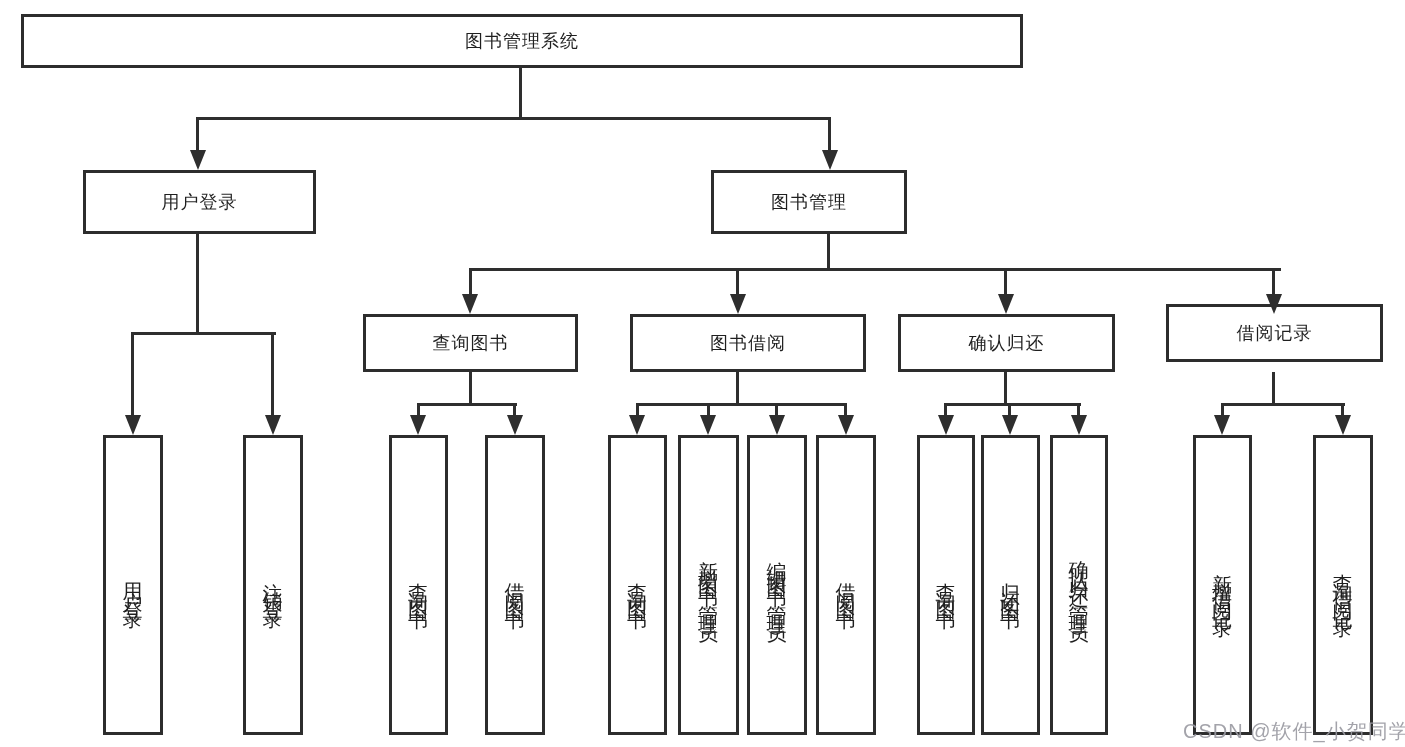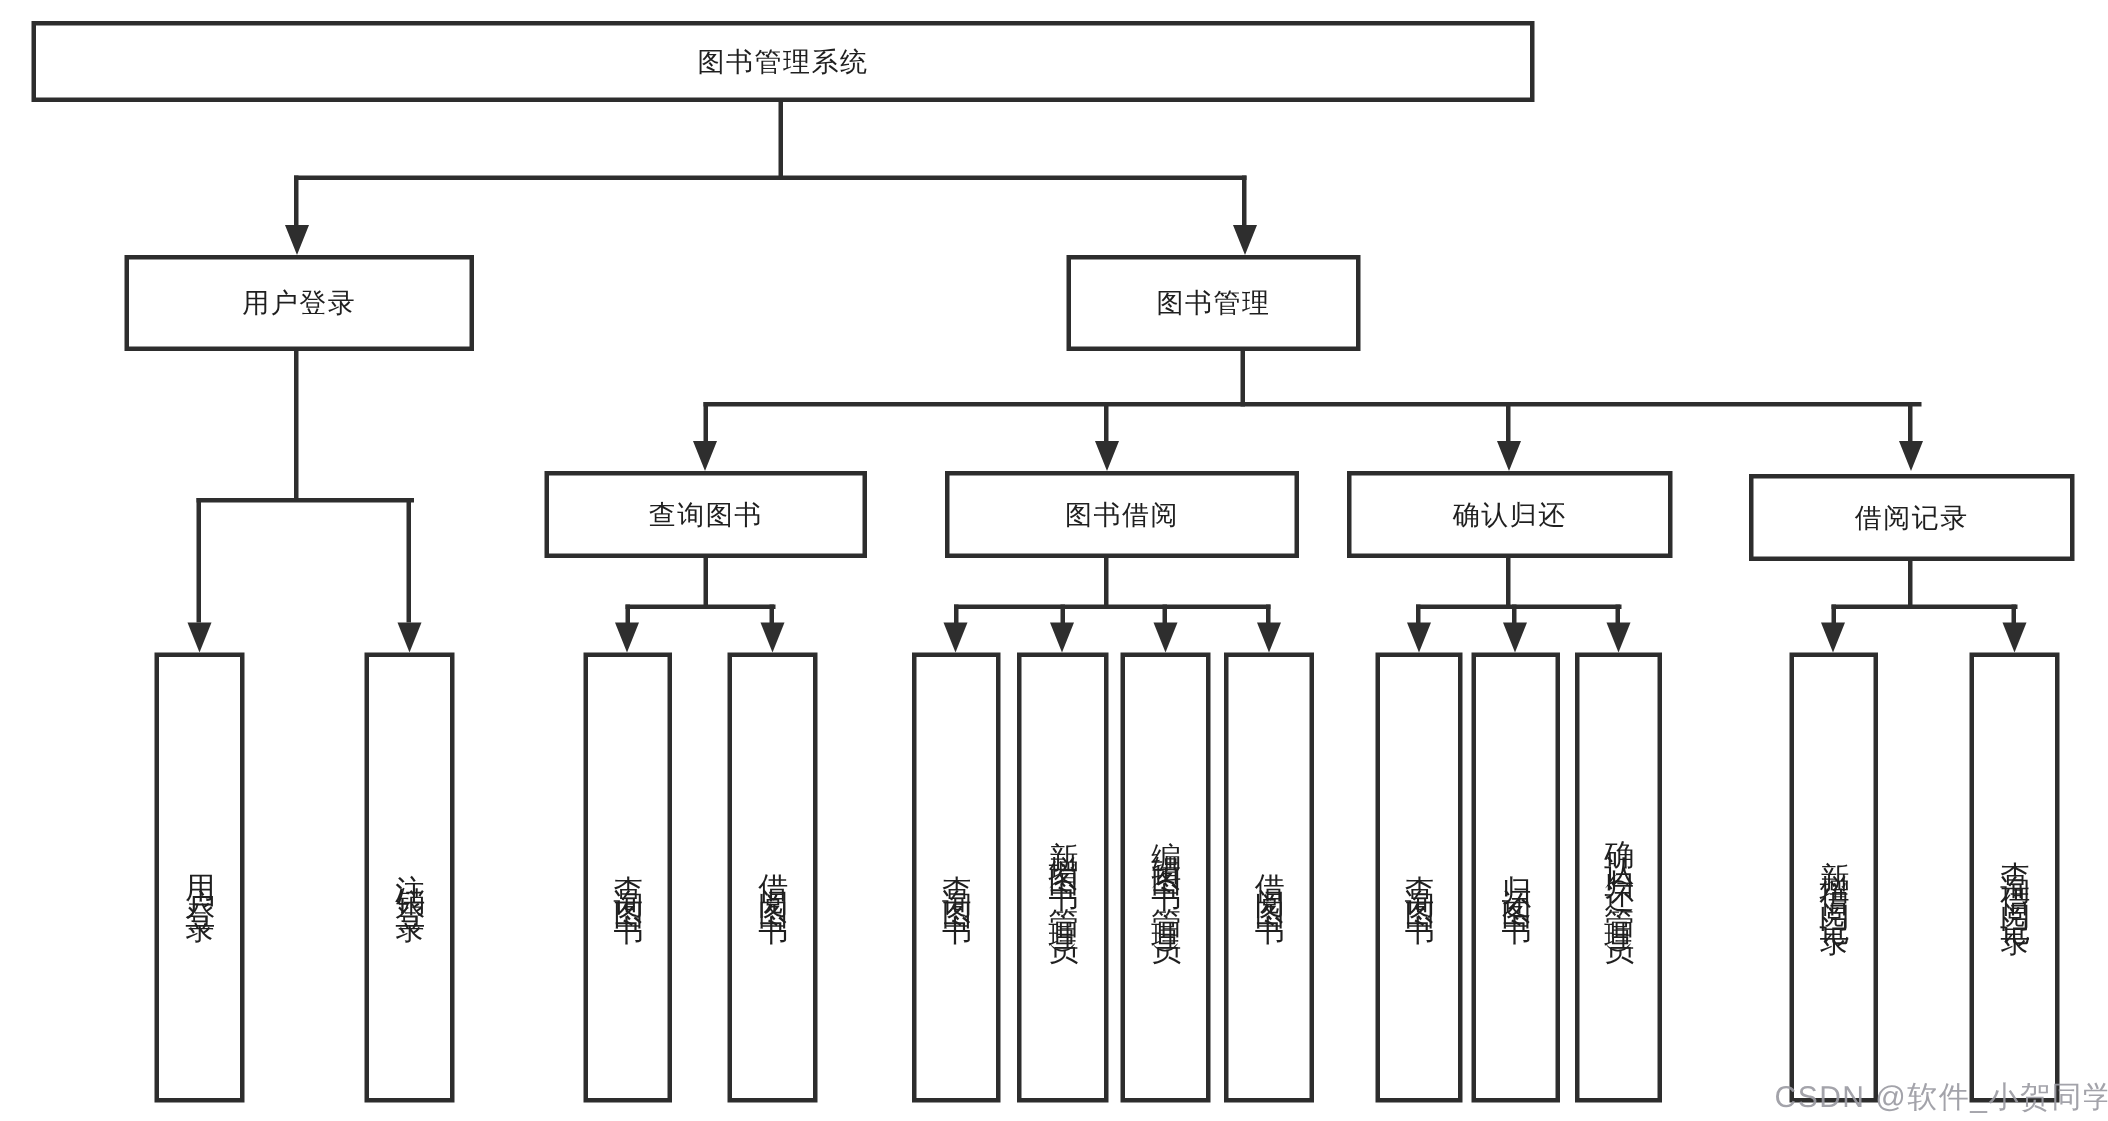--- a/index.html
+++ b/index.html
@@ -53,21 +53,21 @@
   </div>
 
   <div class="node" style="left:630px;top:314px;width:236px;height:58px;">
     <span>图书借阅</span>
   </div>
 
   <div class="node" style="left:898px;top:314px;width:217px;height:58px;">
     <span>确认归还</span>
   </div>
 
-  <div class="node" style="left:1166px;top:316px;width:217px;height:58px;">
+  <div class="node" style="left:1166px;top:304px;width:217px;height:58px;">
     <span>借阅记录</span>
   </div>
 
   <div class="leaf" style="left:103px;top:435px;width:60px;height:300px;">用户登录</div>
 
   <div class="leaf" style="left:243px;top:435px;width:60px;height:300px;">注销登录</div>
 
   <div class="leaf" style="left:389px;top:435px;width:59px;height:300px;">查询图书</div>
 
   <div class="leaf" style="left:485px;top:435px;width:60px;height:300px;">借阅图书</div>

